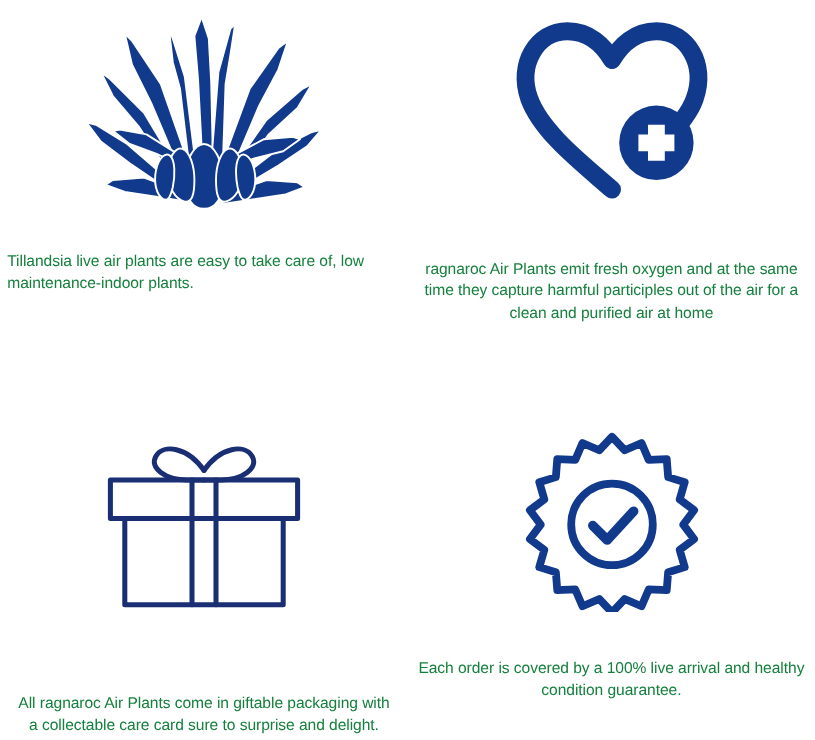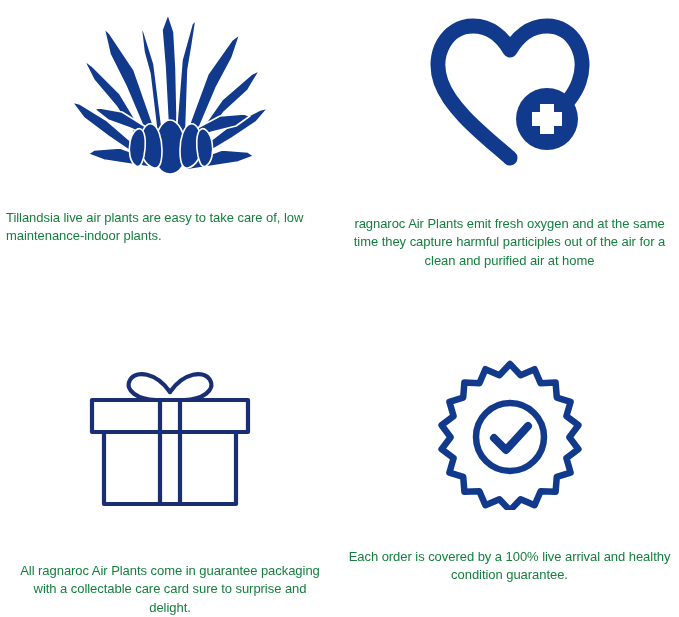--- a/index.html
+++ b/index.html
@@ -144,21 +144,21 @@
           <rect x="22" y="74" width="132" height="72"></rect>
 
           <line x1="78" y1="42" x2="78" y2="74"></line>
           <line x1="98" y1="42" x2="98" y2="74"></line>
 
           <line x1="78" y1="74" x2="78" y2="146"></line>
           <line x1="98" y1="74" x2="98" y2="146"></line>
         </g>
       </svg>
     </div>
-    <div class="caption">All ragnaroc Air Plants come in guarantee packaging with a collectable care card sure to surprise and delight.</div>
+    <div class="caption">All ragnaroc Air Plants come in giftable packaging with a collectable care card sure to surprise and delight.</div>
   </div>
 
   <div class="cell cell-4">
     <div class="icon-wrap">
       <svg width="152" height="152" viewBox="0 0 152 152" aria-hidden="true">
         <g fill="none" stroke="#123a8c" stroke-width="6.5" stroke-linecap="round" stroke-linejoin="round">
 
           <polygon points="
             76,6 86.6,17.2 100.6,11.2 106.6,25.2 121.6,24.6 122.8,39.6
             136.6,43.8 132.4,58.2 144.4,67.2 135.4,79.2 144.4,91.2

